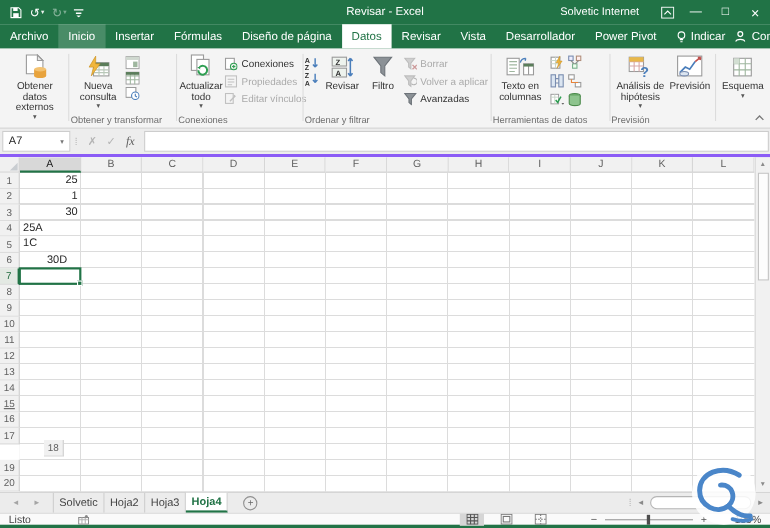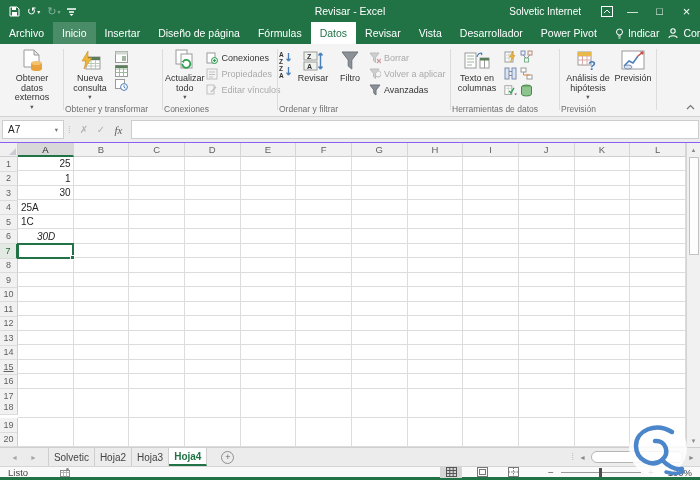--- a/index.html
+++ b/index.html
@@ -35,21 +35,21 @@
   .bicon{height:25px;display:flex;align-items:center;justify-content:center;margin-bottom:1px}
   .caret{font-size:6.5px;line-height:7px;color:#555}
   .smalls{display:flex;flex-direction:column;gap:1px;padding-top:3px}
   .sbtn{display:flex;align-items:center;gap:3px;font-size:9px;color:#333;height:15px;white-space:nowrap}
   .sbtn.dis{color:#aaa}
   .sicon{width:13px;height:13px;display:flex;align-items:center;justify-content:center;flex:none}
   .icongrid{display:grid;grid-template-columns:15px 15px;grid-auto-rows:16px;gap:1px;padding-top:3px;margin-left:2px}
   .collapse{position:absolute;right:5px;bottom:4px;font-size:9px;color:#777}
 
   
-  .fbar{height:26px;background:#ededed;display:flex;align-items:center;padding:0 1px;border-bottom:1px solid #8b5cf6}
+  .fbar{height:26px;background:#ededed;display:flex;align-items:center;padding:0 1px;border-bottom:3px solid #8b5cf6}
   .namebox{width:62px;height:19px;background:#fff;border:1px solid #cdcdcd;font-size:10px;color:#222;display:flex;align-items:center;padding-left:5px;margin-left:1px}
   .nbcaret{margin-left:auto;width:13px;text-align:center;color:#777;font-size:6.5px}
   .fdots{color:#b5b5b5;font-size:9px;padding:0 4px;letter-spacing:1px}
   .fbtn{width:17px;text-align:center;font-size:10px;color:#b3b3b3}
   .fxbtn{width:18px;text-align:center;font-size:11px;color:#5f5f5f;font-style:italic;font-family:"Liberation Serif",serif}
   .finput{flex:1;height:19px;background:#fff;border:1px solid #cdcdcd;margin-left:3px;font-size:10px;display:flex;align-items:center;padding-left:4px;color:#222}
 
   
   .gridwrap{display:flex;height:304px}
   #grid{position:relative;width:686px;height:304px;background:#fff;overflow:hidden}
@@ -74,21 +74,21 @@
   .stab{padding:0 5px;display:flex;align-items:center;border-right:1px solid #cfcfcf}
   .stab:first-of-type{border-left:1px solid #cfcfcf}
   .stab.active{background:#fff;color:#217346;font-weight:bold;border-bottom:2px solid #217346}
   .addsheet{width:13px;height:13px;border:1px solid #8f8f8f;border-radius:50%;display:flex;align-items:center;justify-content:center;font-size:9px;color:#666;margin:auto 0 auto 14px}
   .hscroll{margin-left:auto;display:flex;align-items:center;gap:3px;padding-right:3px}
   .hdots{color:#b5b5b5;font-size:9px}
   .harrow{font-size:7px;color:#8a8a8a;width:11px;text-align:center}
   .hthumb{width:92px;height:12px;background:#fff;border:1px solid #b5b5b5;border-radius:6px}
 
   
-  .statusbar{height:14px;background:#fafafa;border-top:1px solid #d5d5d5;border-bottom:3px solid #217346;display:flex;align-items:center;font-size:9.5px;color:#444;padding:0 8px;gap:6px}
+  .statusbar{height:14px;background:#fafafa;border-top:1px solid #d5d5d5;border-bottom:3px solid #217346;display:flex;align-items:center;font-size:9.5px;color:#444;padding:0 8px;gap:17px}
   .macroicon{margin-left:26px;display:flex;align-items:center}
   .viewicons{margin-left:auto;display:flex;align-items:center;gap:9px;margin-right:16px}
   .vicon{width:22px;height:11px;display:flex;align-items:center;justify-content:center}
   .vicon.sel{background:#d6d6d6}
   .zoomctl{display:flex;align-items:center;gap:5px;margin-right:2px}
   .zsign{font-size:10px;color:#555;width:10px;text-align:center}
   .ztrack{width:80px;height:1px;background:#9a9a9a;position:relative}
   .zthumb{position:absolute;left:38px;top:-4px;width:3px;height:9px;background:#4d4d4d}
   .zoomtext{width:28px;text-align:right;color:#444}
 
@@ -151,22 +151,22 @@
     <span class="winbtn">□</span>
     <span class="winbtn" style="font-size:13px">×</span>
   </div>
 </div>
 
 <div class="tabrow">
   <div id="menu-tabs" style="display:flex;align-items:stretch">
       <div class="mtab">Archivo</div>
       <div class="mtab hilite">Inicio</div>
       <div class="mtab">Insertar</div>
+      <div class="mtab">Fórmulas</div>
       <div class="mtab">Diseño de página</div>
-      <div class="mtab">Fórmulas</div>
       <div class="mtab active">Datos</div>
       <div class="mtab">Revisar</div>
       <div class="mtab">Vista</div>
       <div class="mtab">Desarrollador</div>
       <div class="mtab">Power Pivot</div>
       <div class="mtab"><svg width="9" height="11" viewBox="0 0 9 11">
           <circle cx="4.5" cy="4" r="3" fill="none" stroke="#fff"></circle>
           <path d="M3,8 h3 M3.5,10 h2" stroke="#fff"></path>
         </svg>Indicar</div>
     </div>
@@ -451,20 +451,36 @@
               <ellipse cx="7" cy="17" rx="4" ry="2" fill="#dbe5f1" stroke="#7a8db0"></ellipse>
             </svg>
         </span>
         <span>Previsión</span>
       </div>
     </div>
     <div class="rlabel">Previsión</div>
   </div>
   <div class="rdiv"></div>
 
+  <div class="rgroup" style="width:48px">
+    <div class="rcontent" style="justify-content:center">
+      <div class="bigbtn" style="width:46px">
+        <span class="bicon">
+          <svg width="20" height="20" viewBox="0 0 20 20">
+              <rect x="2" y="2" width="16" height="16" fill="#fff" stroke="#9a9a9a"></rect>
+              <path d="M2,7 h16 M2,12.5 h16 M7,2 v16 M12.5,2 v16" stroke="#9fb79f"></path>
+              <rect x="2" y="2" width="5" height="5" fill="#d3dfd3"></rect>
+            </svg>
+        </span>
+        <span>Esquema</span>
+        <span class="caret">▾</span>
+      </div>
+    </div>
+    <div class="rlabel"></div>
+  </div>
 
   <span class="collapse">
     <svg width="9" height="6" viewBox="0 0 9 6">
         <path d="M1,5 l3.5,-3.5 3.5,3.5" stroke="#777" fill="none" stroke-width="1.2"></path>
       </svg>
   </span>
 </div>
 
 <div class="fbar">
   <div class="namebox">
@@ -507,31 +523,31 @@
         <div class="rhdr" style="top: 115.5px;">8</div>
         <div class="rhdr" style="top: 130px;">9</div>
         <div class="rhdr" style="top: 144.5px;">10</div>
         <div class="rhdr" style="top: 159px;">11</div>
         <div class="rhdr" style="top: 173.5px;">12</div>
         <div class="rhdr" style="top: 188px;">13</div>
         <div class="rhdr" style="top: 202.5px;">14</div>
         <div class="rhdr" style="top: 217px; text-decoration: underline;">15</div>
         <div class="rhdr" style="top: 231.5px;">16</div>
         <div class="rhdr" style="top: 246px;">17</div>
-        <div class="rhdr" style="top: 257px;">18</div>
+        <div class="rhdr" style="top: 257px; margin-left: 40px;">18</div>
         <div class="rhdr" style="top: 275px;">19</div>
         <div class="rhdr" style="top: 289.5px;">20</div>
       </div>
     <div id="cellvals">
         <div class="cellval" style="left: 18px; top: 14px; text-align: right;">25</div>
         <div class="cellval" style="left: 18px; top: 28.5px; text-align: right;">1</div>
         <div class="cellval" style="left: 18px; top: 43px; text-align: right;">30</div>
         <div class="cellval" style="left: 18px; top: 57.5px; text-align: left;">25A</div>
         <div class="cellval" style="left: 18px; top: 72px; text-align: left;">1C</div>
-        <div class="cellval" style="left: 34px; top: 86.5px; text-align: left; font-style: italic;">30D</div>
+        <div class="cellval" style="left: 24px; top: 86.5px; text-align: center;">30D</div>
       </div>
     <div class="selbox" id="selbox" style="left: 17px; top: 100px; width: 56.667px; height: 15.5px;"></div>
     <div class="handle" id="selhandle" style="left: 69.667px; top: 111.5px;"></div>
   </div>
   <div class="vscroll">
     <span class="scrbtn">▲</span>
     <div class="vthumb"></div>
     <span class="scrbtn" style="margin-top:auto">▼</span>
   </div>
 </div>

